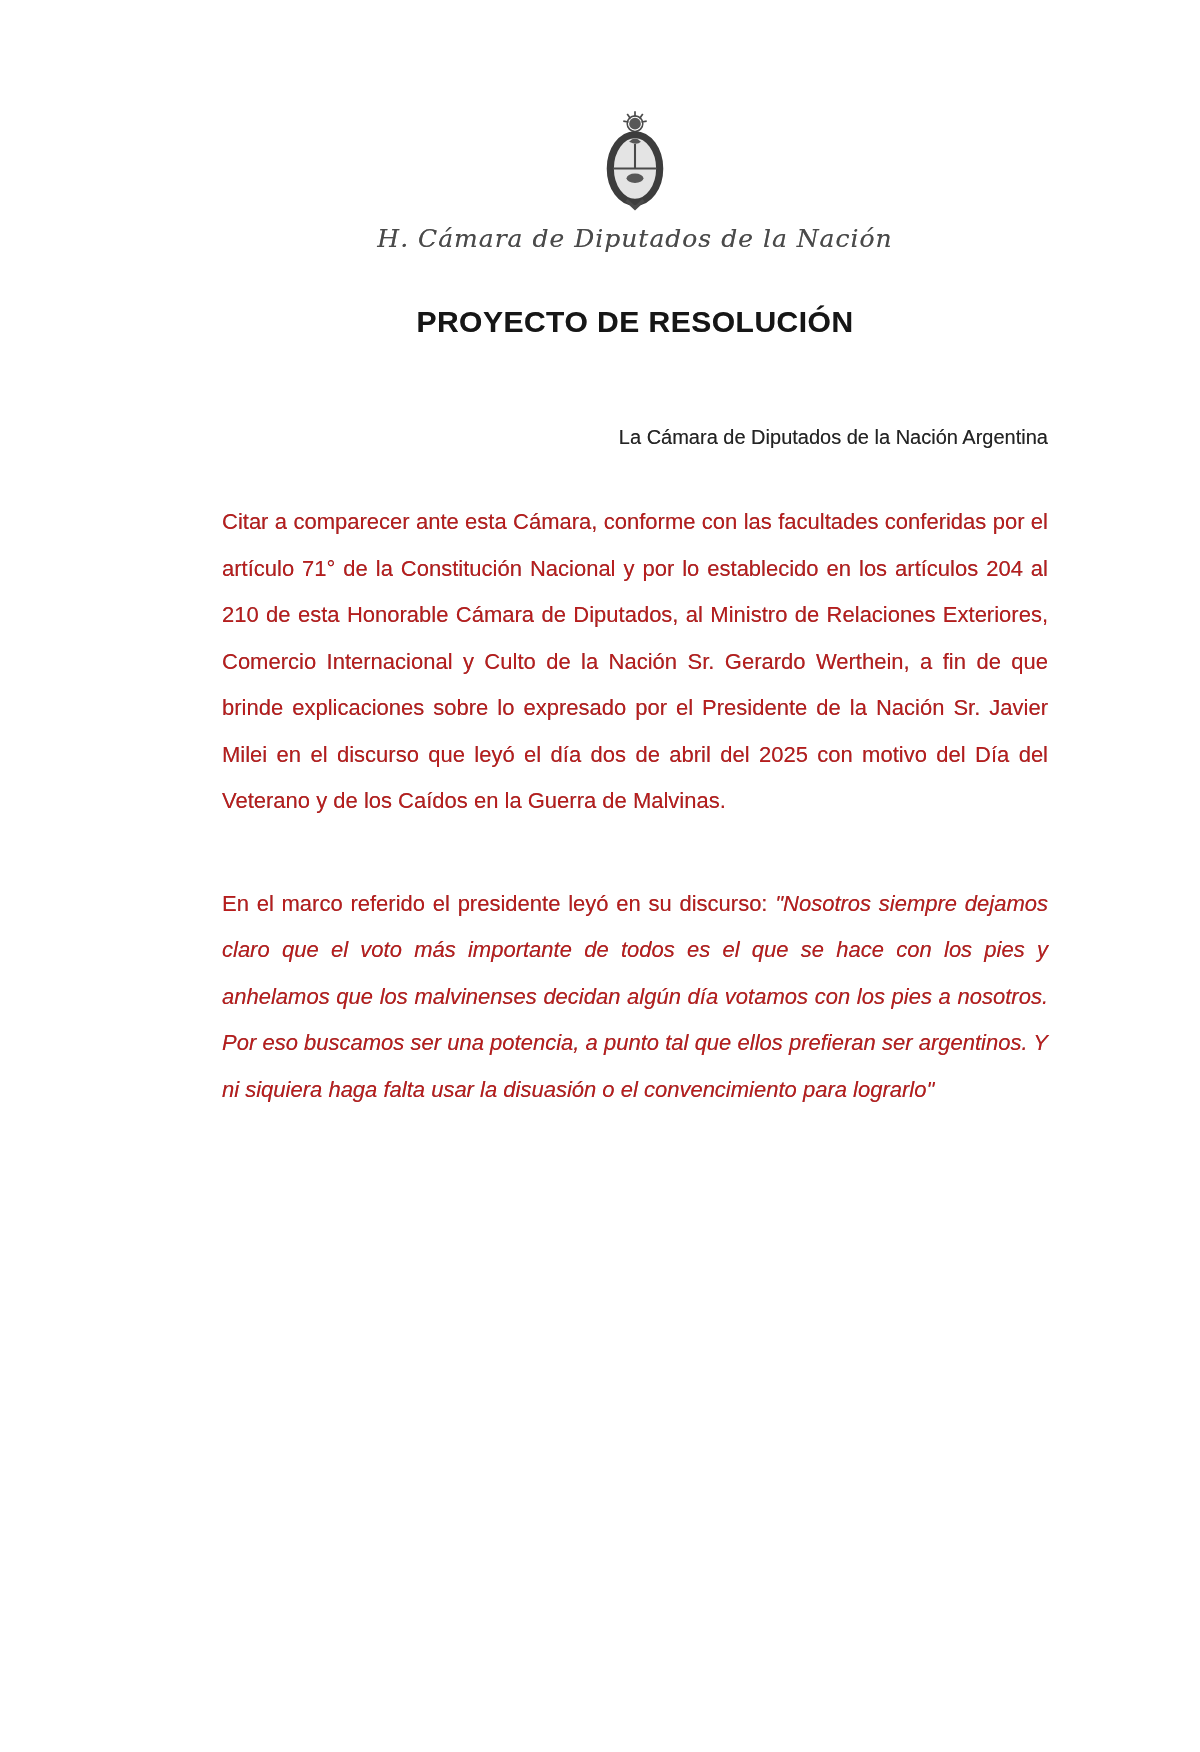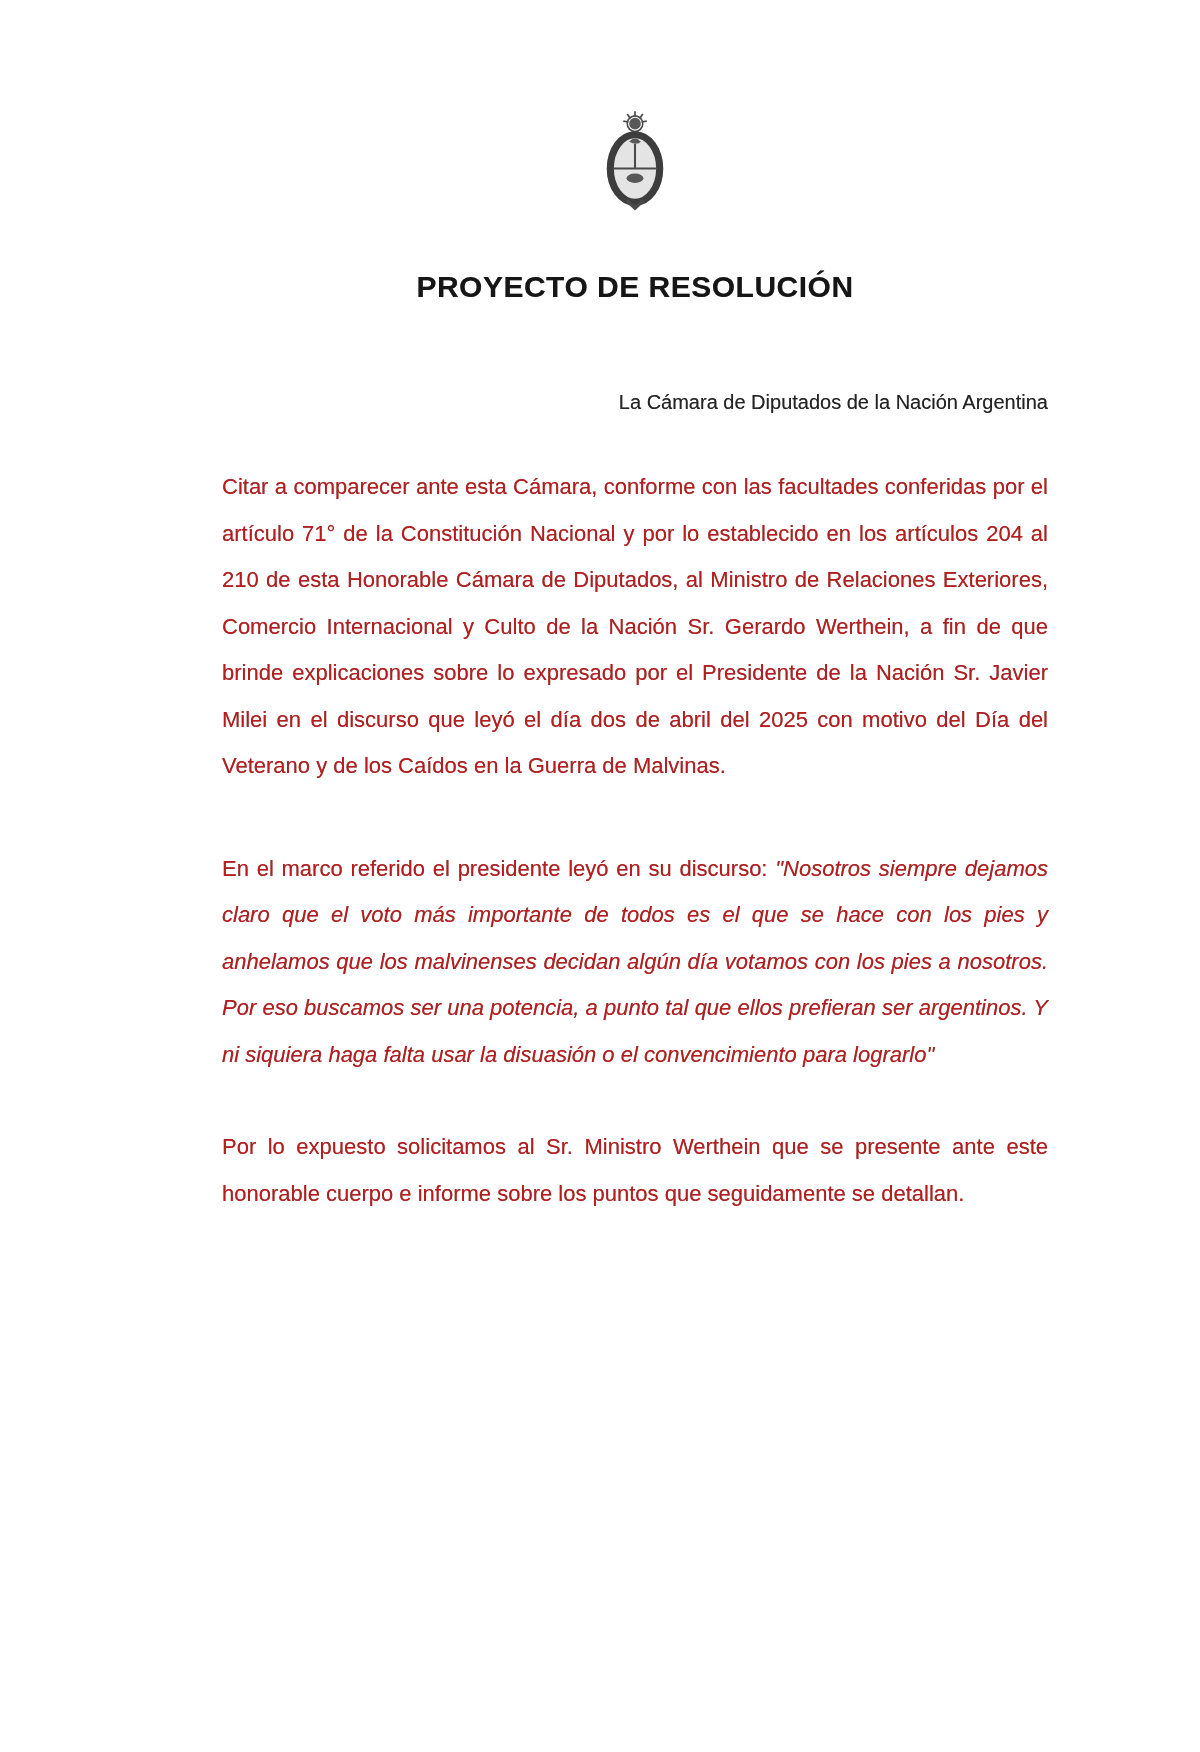--- a/index.html
+++ b/index.html
@@ -92,27 +92,27 @@
           <circle cx="30" cy="10.5" r="4.5" fill="#585858" stroke="none"></circle>
           <circle cx="30" cy="10.5" r="6" stroke-width="1.2"></circle>
           <ellipse cx="30" cy="45" rx="19" ry="26" fill="#e4e4e4" stroke="#3d3d3d" stroke-width="5.5"></ellipse>
           <line x1="13.5" y1="45" x2="46.5" y2="45" stroke-width="1.6"></line>
           <line x1="30" y1="26" x2="30" y2="45" stroke-width="1.6"></line>
           <path d="M25.5 24.5 Q30 19.5 34.5 24.5 Q31.5 27.5 25.5 24.5" fill="#585858" stroke="none"></path>
           <ellipse cx="30" cy="52.5" rx="6.5" ry="3.6" fill="#585858" stroke="none"></ellipse>
           <path d="M23.5 69.5 L30 75.5 L36.5 69.5" stroke-width="2.6"></path>
         </g>
       </svg>
+      <div class="institution">H. Cámara de Diputados de la Nación</div>
     </div>
 
     <h1 class="doc-title">PROYECTO DE RESOLUCIÓN</h1>
 
     <div class="subtitle">La Cámara de Diputados de la Nación Argentina</div>
 
 
     <p class="body-p p1">Citar a comparecer ante esta Cámara, conforme con las facultades conferidas por el artículo 71° de la Constitución Nacional y por lo establecido en los artículos 204 al 210 de esta Honorable Cámara de Diputados, al Ministro de Relaciones Exteriores, Comercio Internacional y Culto de la Nación Sr. Gerardo Werthein, a fin de que brinde explicaciones sobre lo expresado por el Presidente de la Nación Sr. Javier Milei en el discurso que leyó el día dos de abril del 2025 con motivo del Día del Veterano y de los Caídos en la Guerra de Malvinas.</p>
 
     <p class="body-p p2"><span>En el marco referido el presidente leyó en su discurso: </span><span class="quote-italic">"Nosotros siempre dejamos claro que el voto más importante de todos es el que se hace con los pies y anhelamos que los malvinenses decidan algún día votamos con los pies a nosotros. Por eso buscamos ser una potencia, a punto tal que ellos prefieran ser argentinos. Y ni siquiera haga falta usar la disuasión o el convencimiento para lograrlo"</span></p>
 
-    <p class="body-p p3">Por lo expuesto solicitamos al Sr. Ministro Werthein que se presente ante este honorable cuerpo e informe sobre los puntos que seguidamente se detallan.</p>
 
   </div>
 </div>
 
 </body></html>

